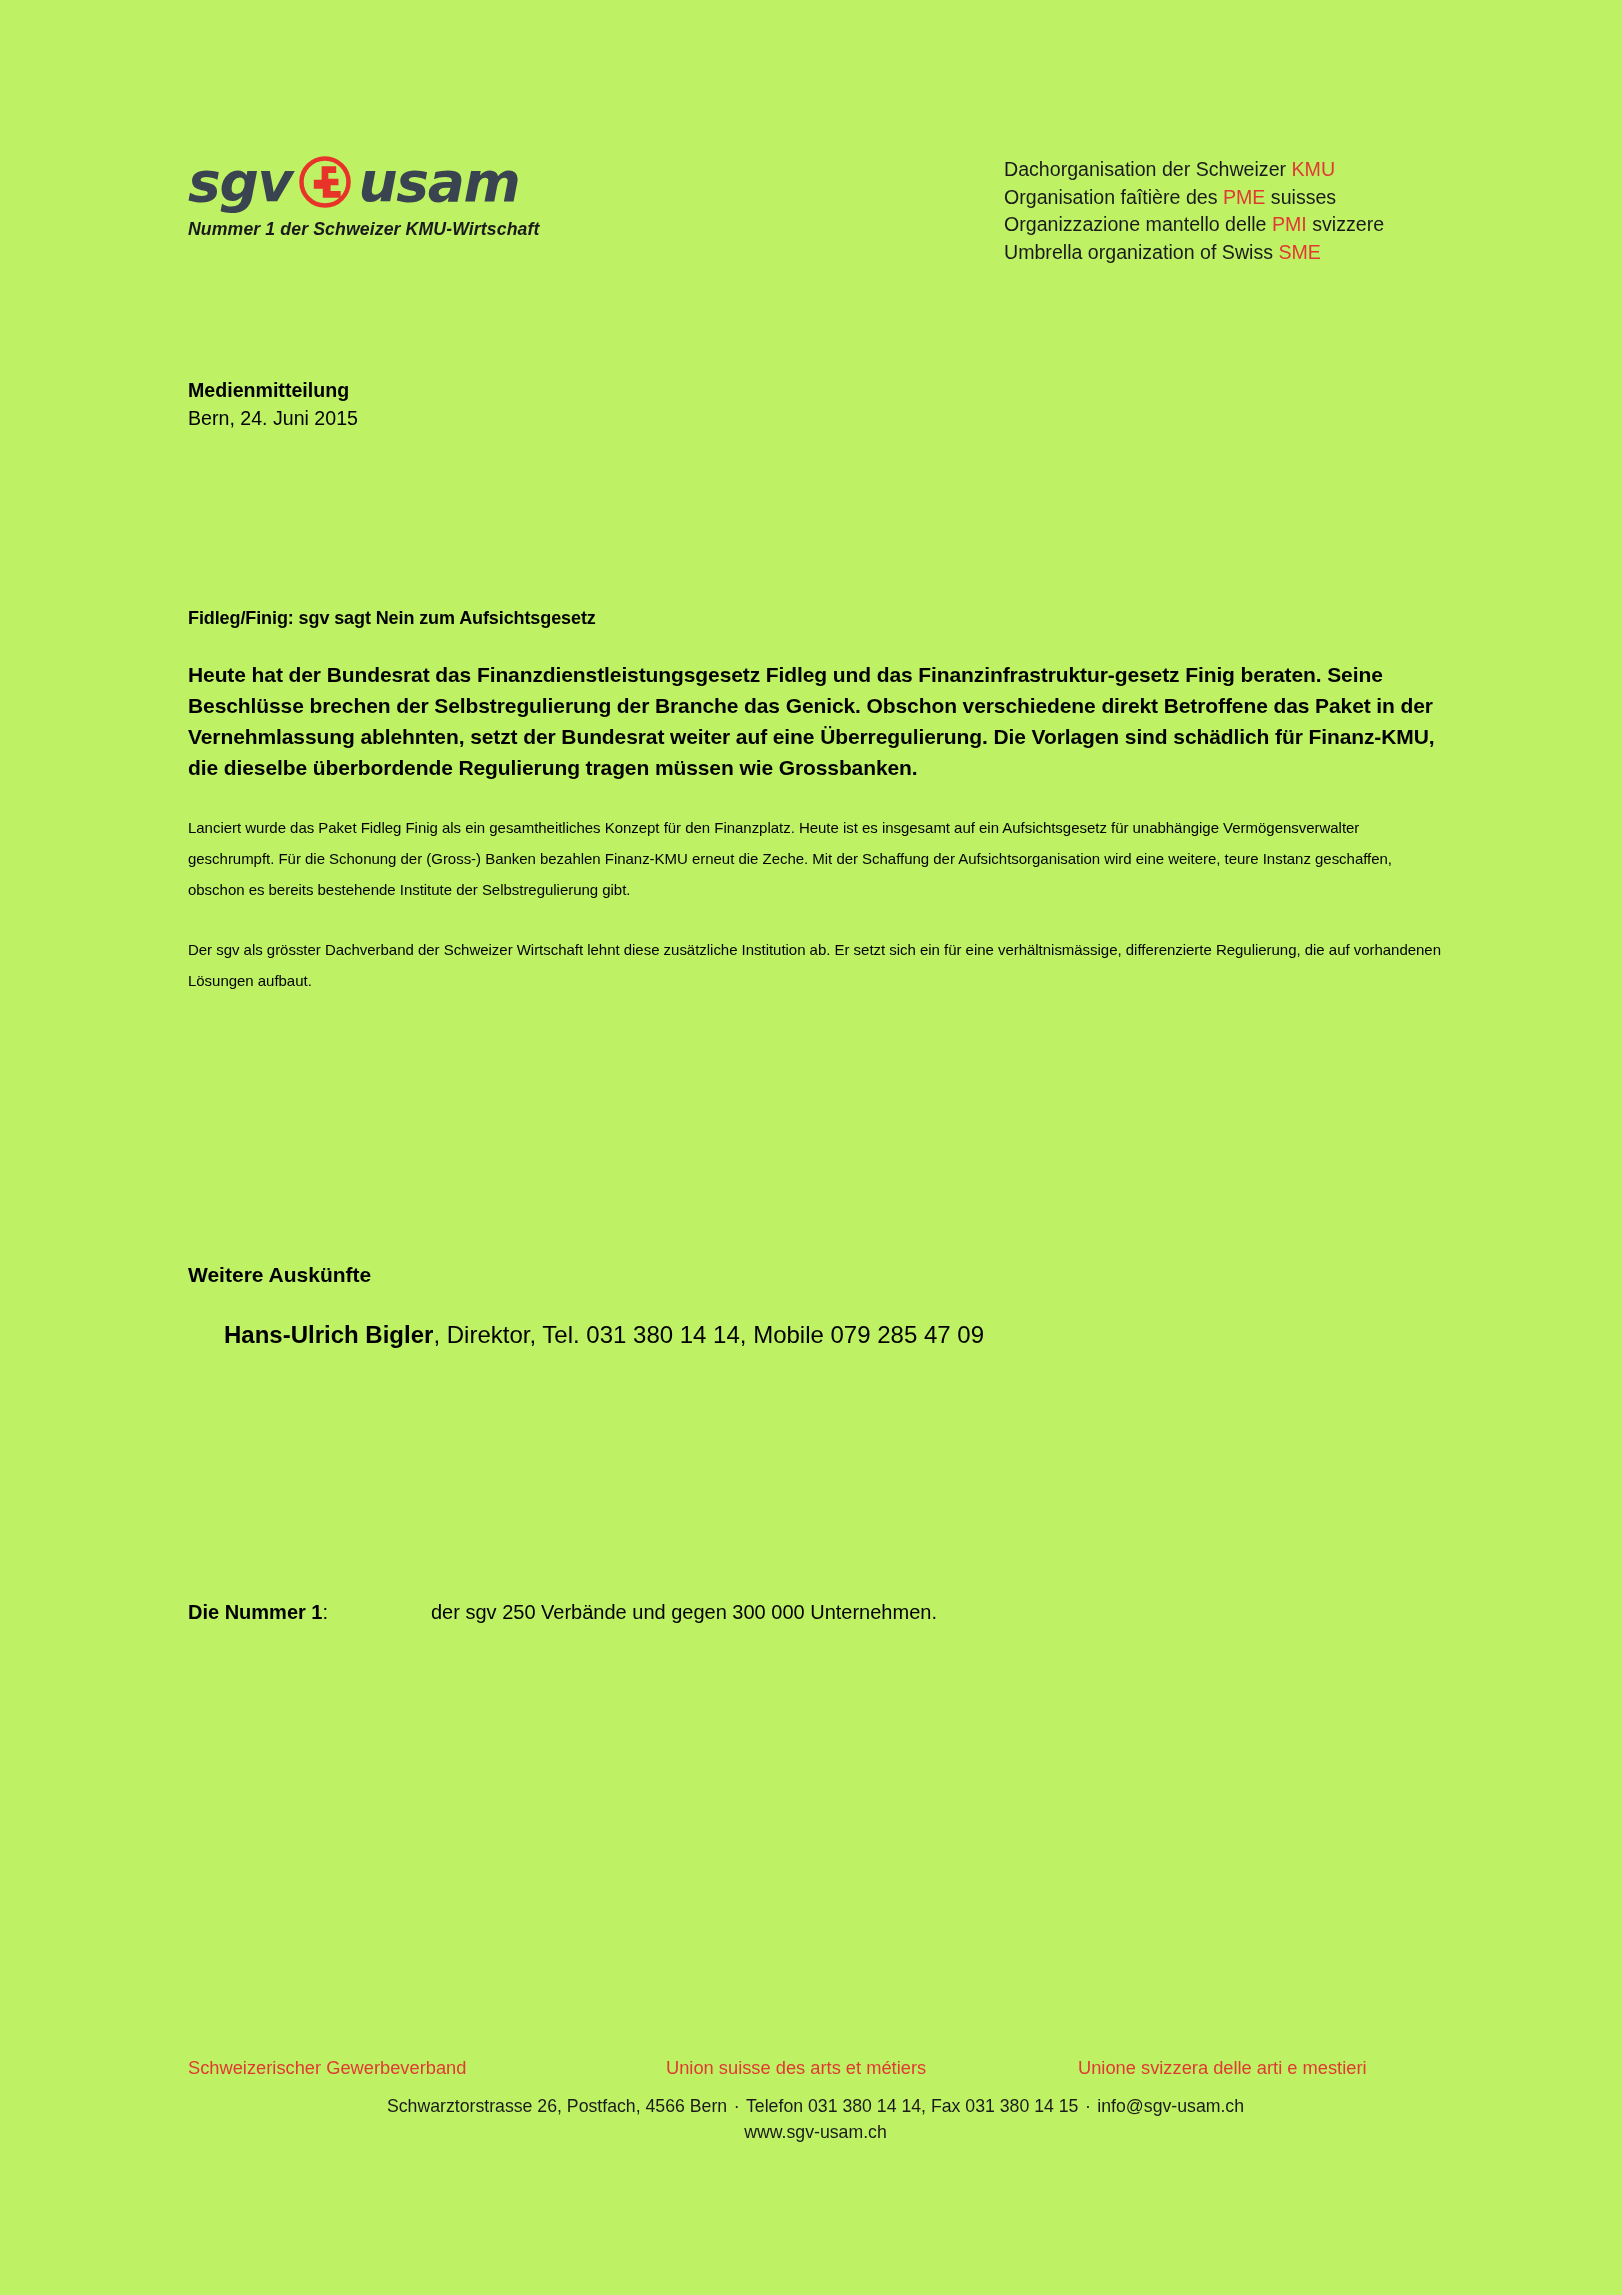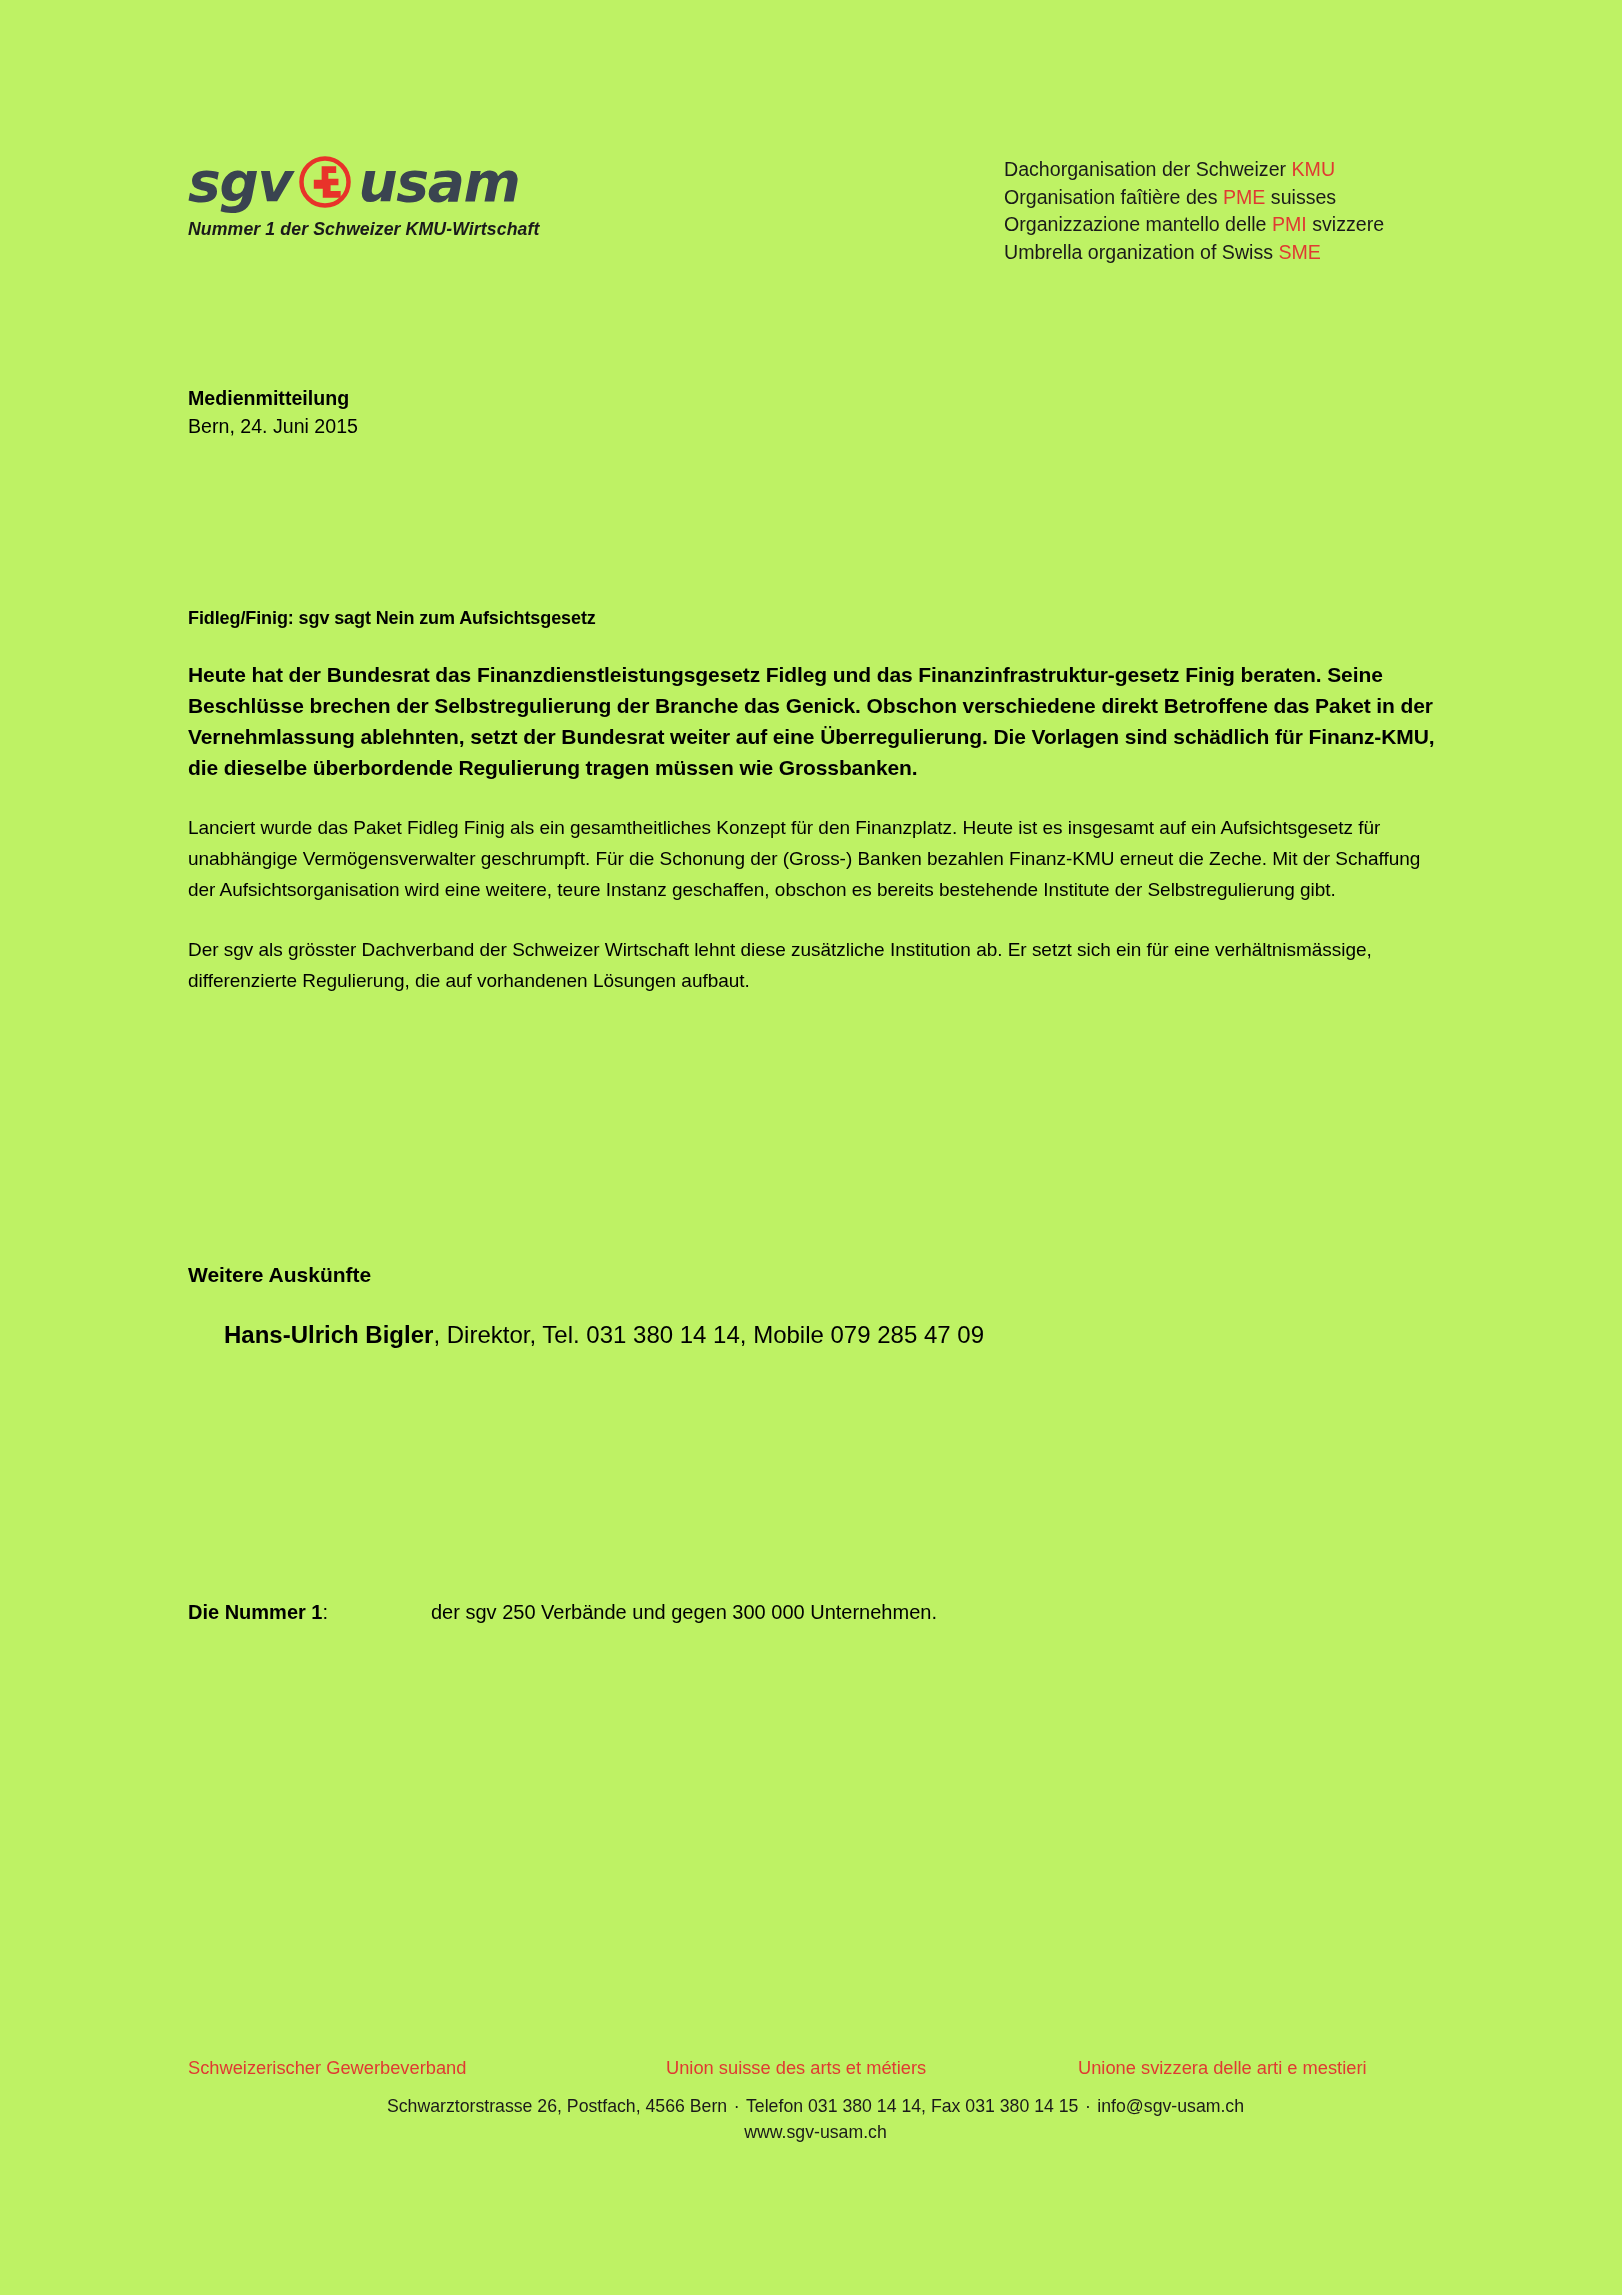--- a/index.html
+++ b/index.html
@@ -86,21 +86,21 @@
     white-space: nowrap;
   }
   .header-langs .acc {
     color: #e03a32;
   }
 
   
   .doc-meta {
     position: absolute;
     left: 188px;
-    top: 384px;
+    top: 376px;
     font-size: 19.6px;
     line-height: 28px;
   }
   .doc-meta .kicker {
     font-weight: bold;
   }
 
   
   .main {
     position: absolute;
@@ -117,21 +117,21 @@
   }
   p.lead {
     margin: 23.6px 0 0 0;
     font-size: 21px;
     font-weight: bold;
     line-height: 31px;
     letter-spacing: -0.1px;
   }
   p.body {
     margin: 29px 0 0 0;
-    font-size: 19px;
+    font-size: 15px;
     line-height: 31px;
     letter-spacing: -0.03px;
   }
 
   
   .contacts {
     position: absolute;
     left: 188px;
     top: 1260px;
     width: 1255px;

